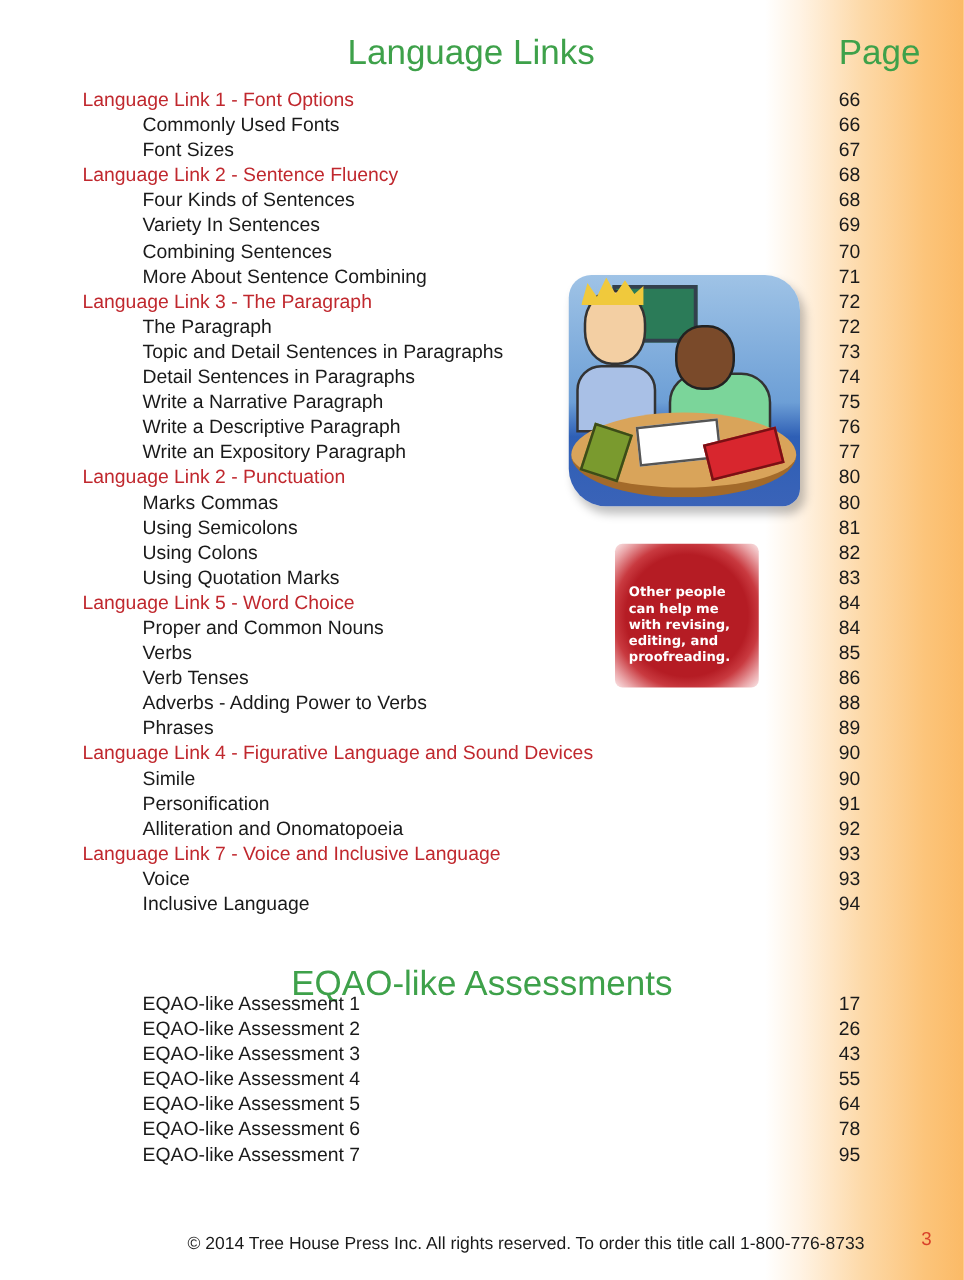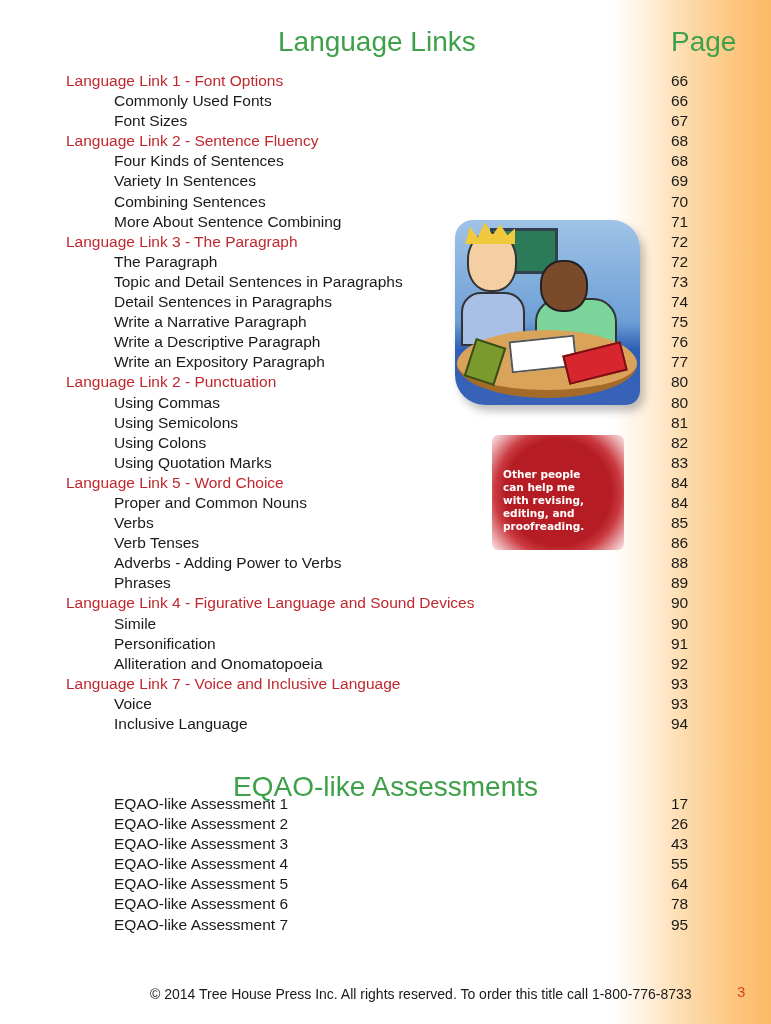--- a/index.html
+++ b/index.html
@@ -32,21 +32,21 @@
     .illus .table { position: absolute; left: 2px; top: 110px; width: 180px; height: 60px; border-radius: 50%; background: #d9a45a; border-bottom: 8px solid #a36a2a; }
     .illus .kid1 { position: absolute; left: 12px; top: 12px; width: 46px; height: 56px; border-radius: 45%; background: #f3cfa3; border: 2px solid #333; }
     .illus .kid1hair { position: absolute; left: 10px; top: 2px; width: 50px; height: 22px; background: #f0c93c; clip-path: polygon(0 100%,10% 20%,25% 70%,40% 0,55% 60%,70% 10%,85% 60%,100% 30%,100% 100%); }
     .illus .kid1body { position: absolute; left: 6px; top: 72px; width: 60px; height: 50px; border-radius: 20px 20px 0 0; background: #a9c0e6; border: 2px solid #333; }
     .illus .kid2 { position: absolute; left: 85px; top: 40px; width: 44px; height: 48px; border-radius: 45%; background: #7a4a2a; border: 2px solid #222; }
     .illus .kid2body { position: absolute; left: 80px; top: 78px; width: 78px; height: 50px; border-radius: 24px 24px 0 0; background: #7bd59a; border: 2px solid #333; }
     .illus .book1 { position: absolute; left: 55px; top: 118px; width: 62px; height: 28px; background: #fff; border: 2px solid #555; transform: rotate(-6deg); }
     .illus .book2 { position: absolute; left: 110px; top: 128px; width: 56px; height: 26px; background: #d8262e; border: 2px solid #7a1014; transform: rotate(-14deg); }
     .illus .book3 { position: absolute; left: 14px; top: 122px; width: 28px; height: 36px; background: #7a9a2e; border: 2px solid #3d4b18; transform: rotate(18deg); }
     .note {
-      position: absolute; left: 492px; top: 435px; width: 132px; height: 115px;
+      position: absolute; left: 492px; top: 435px; width: 115px; height: 115px;
       background: radial-gradient(circle at center, #b51c24 60%, #c93a40 72%, #e9a3a6 88%, #fbe9ea 100%);
       border-radius: 6px;
     }
     .note .note-text {
       position: absolute; left: 11px; top: 33px; width: 100px;
       color: #ffffff; font-size: 10.5px; font-weight: bold; line-height: 13px;
       font-family: "DejaVu Sans", sans-serif;
     }
     .footer { position: absolute; left: 150px; top: 986px; font-size: 14px; color: #1a1a1a; }
     .page-num { position: absolute; left: 737px; top: 983px; font-size: 15px; color: #d9412a; }
@@ -116,21 +116,21 @@
     </div>
     <div class="row">
       <span class="label">Write an Expository Paragraph</span>
       <span class="pg">77</span>
     </div>
     <div class="row section">
       <span class="label">Language Link 2 - Punctuation</span>
       <span class="pg">80</span>
     </div>
     <div class="row">
-      <span class="label">Using Commas</span>
+      <span class="label">Marks Commas</span>
       <span class="pg">80</span>
     </div>
     <div class="row">
       <span class="label">Using Semicolons</span>
       <span class="pg">81</span>
     </div>
     <div class="row">
       <span class="label">Using Colons</span>
       <span class="pg">82</span>
     </div>

